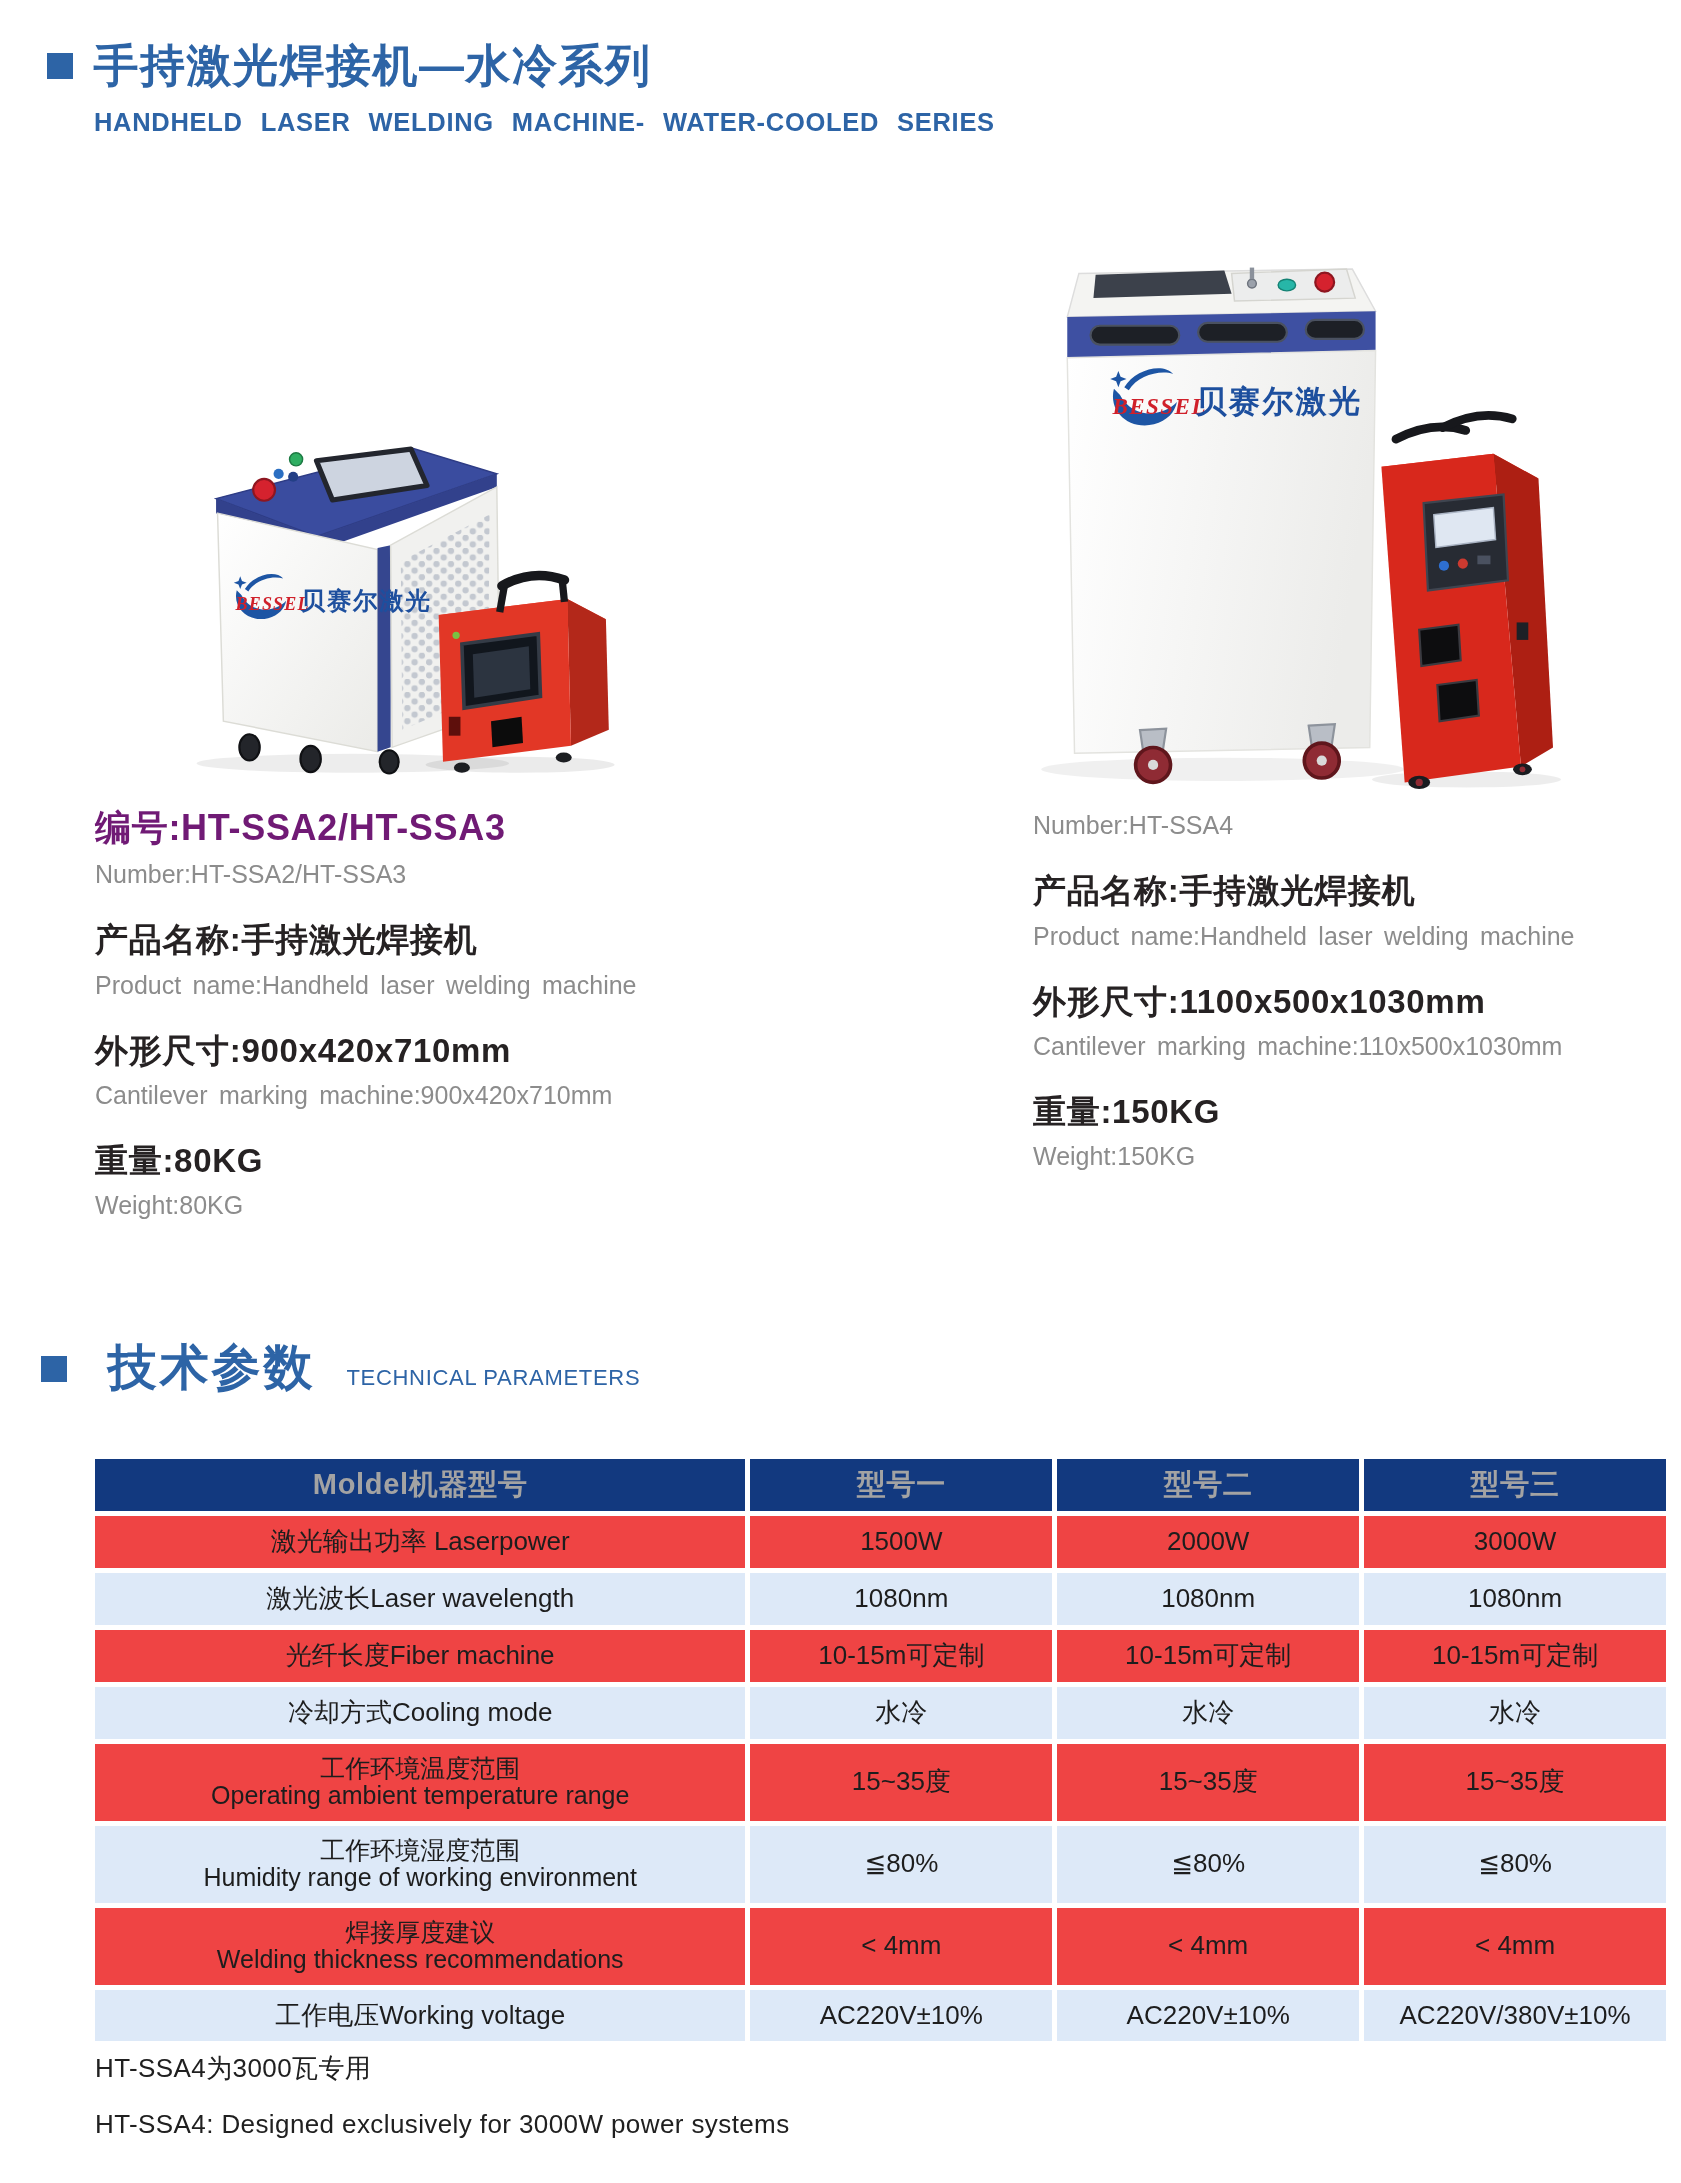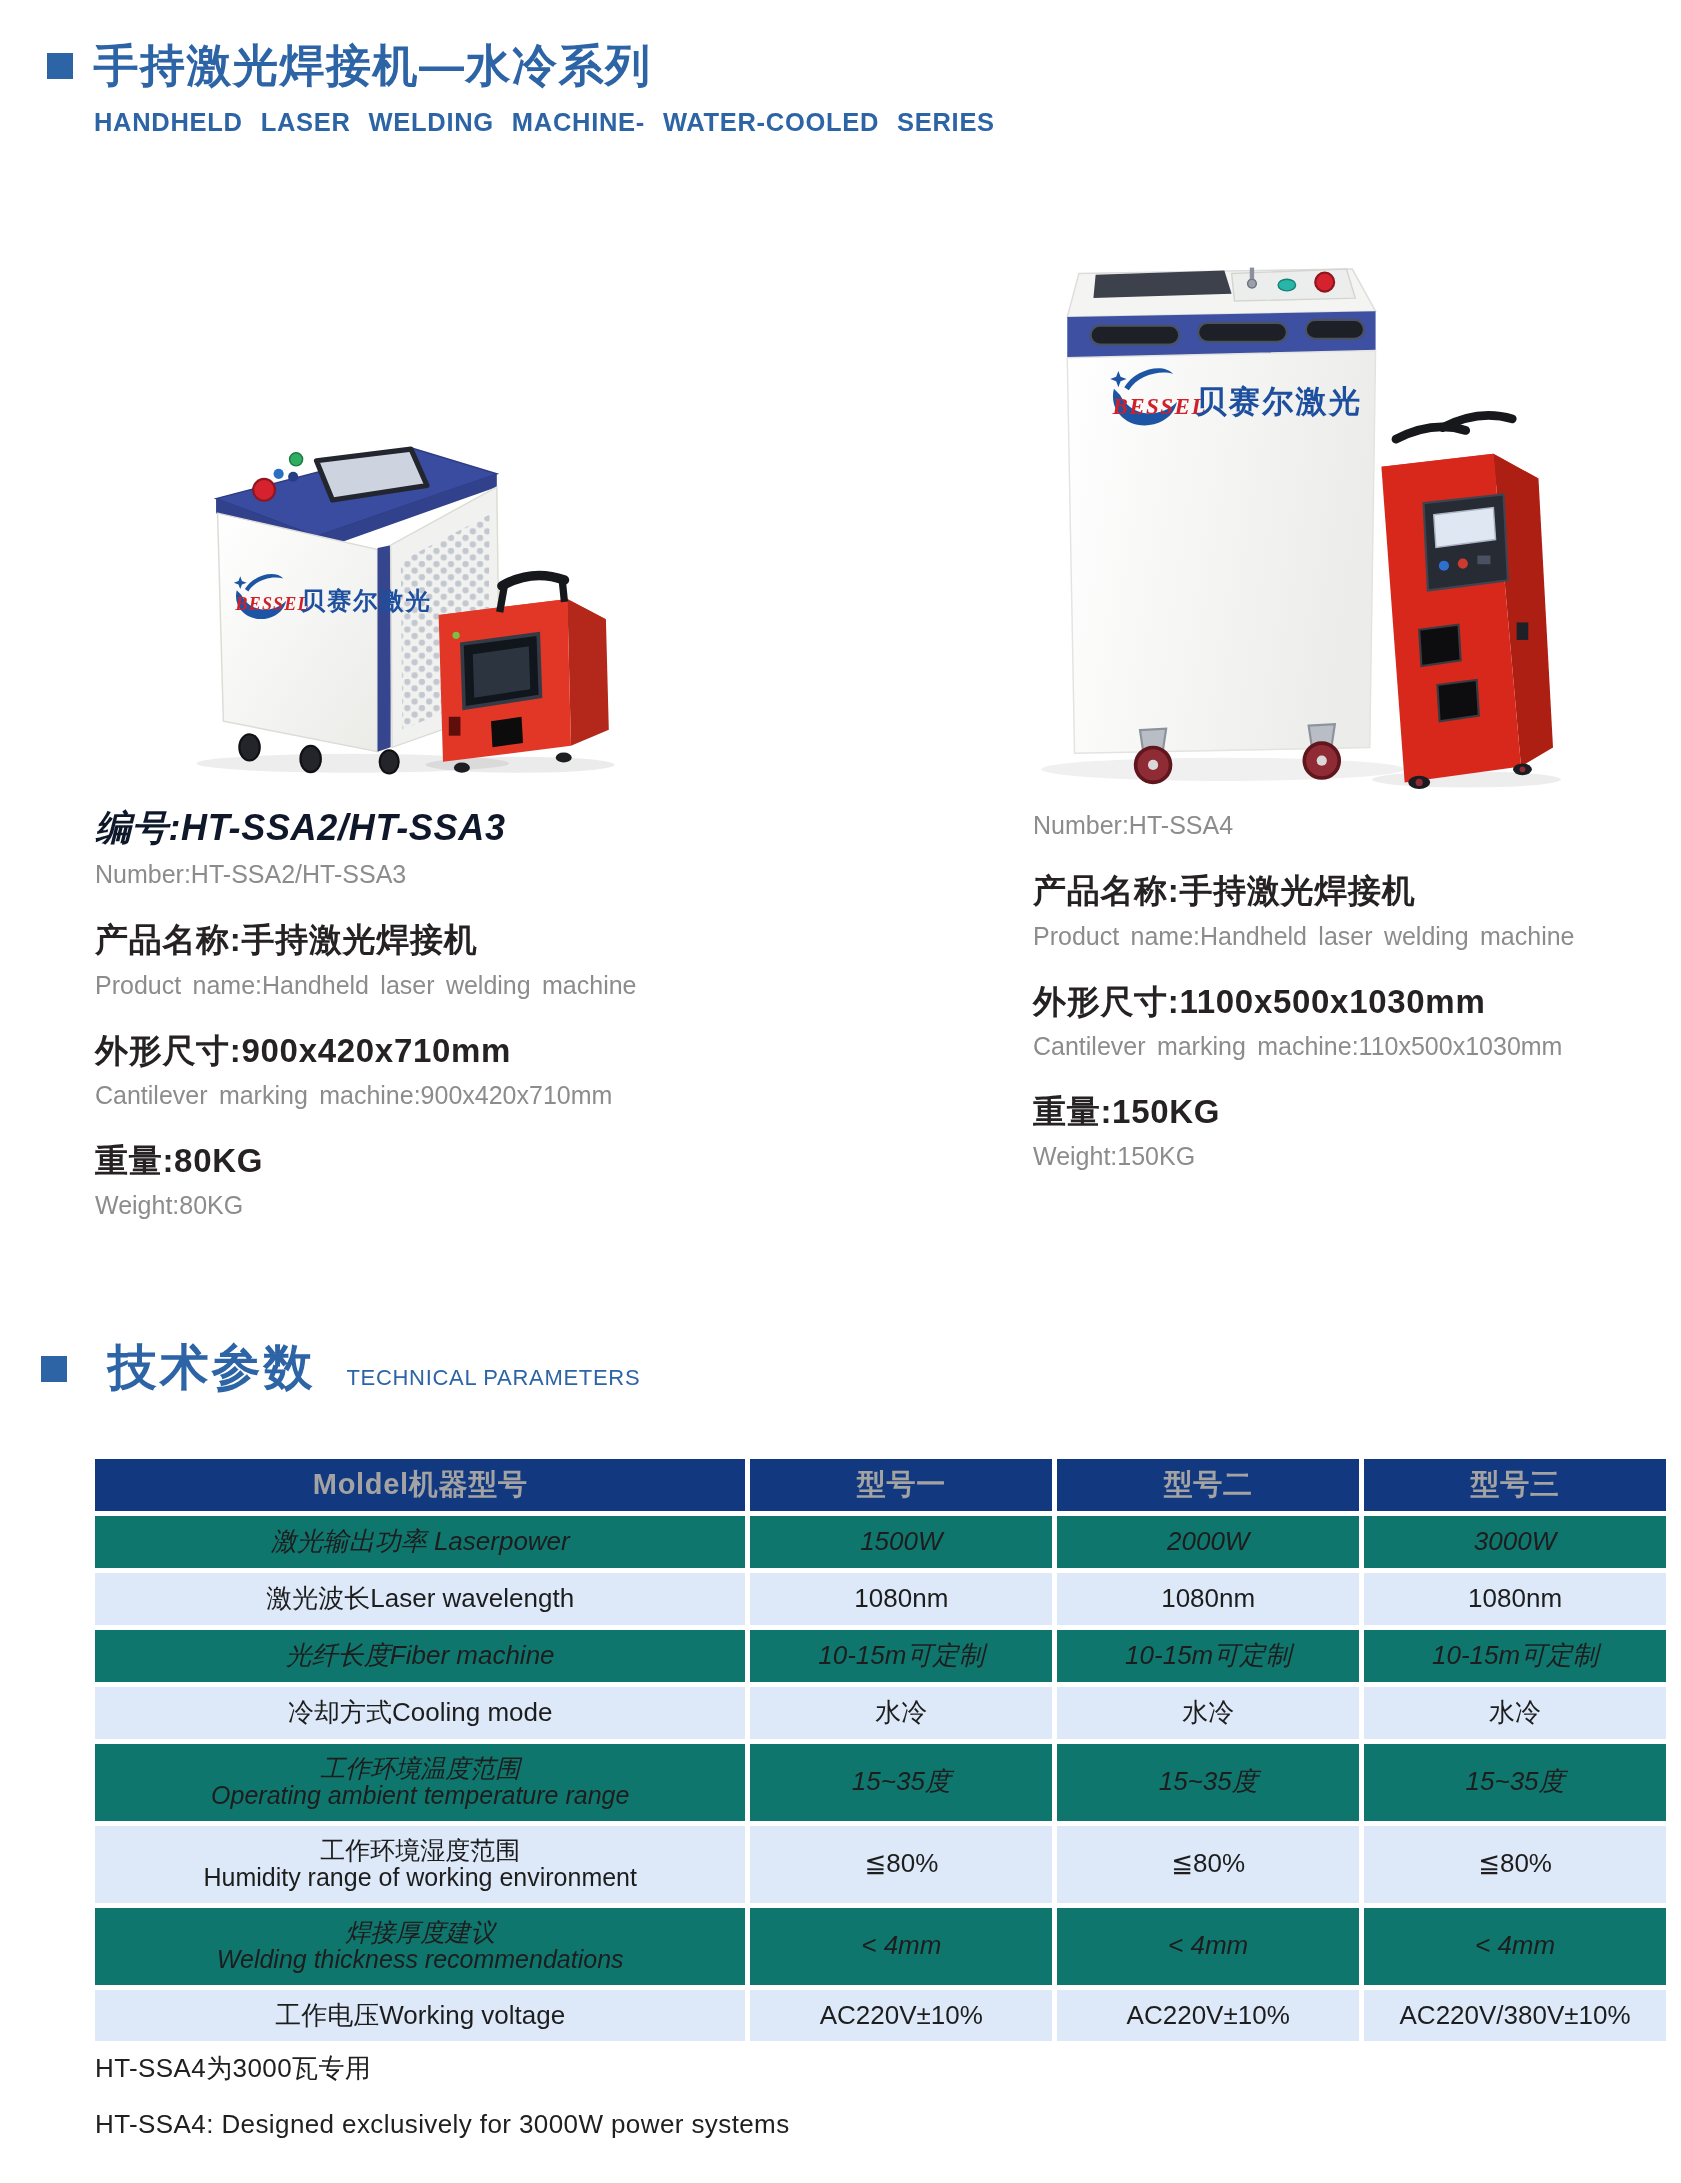--- a/index.html
+++ b/index.html
@@ -20,34 +20,34 @@
   .logo-en{font-family:"Liberation Serif","DejaVu Serif",serif;font-style:italic;font-weight:bold;
     font-size:31px;fill:#d0202a;letter-spacing:2px;}
   .logo-cn{font-family:"Liberation Sans","DejaVu Sans",sans-serif;font-weight:bold;
     font-size:42px;fill:#1d4f9e;letter-spacing:3px;}
   
   .specs{position:absolute;width:837px;}
   .specs-left{left:95px;top:804px;}
   .specs-right{left:1033px;top:804px;width:640px;}
   .spec-group{margin-bottom:29px;}
   .spec-cn{font-size:33px;font-weight:bold;color:#262223;letter-spacing:0.7px;}
-  .spec-cn.red{font-size:36px;color:#0f172a;font-style:italic;}
+  .spec-cn.red{font-size:36px;color:#701a75;}
   .spec-en{font-size:25px;color:#8c8c8c;margin-top:7.3px;word-spacing:4.4px;}
   
   .sec{position:absolute;left:41px;top:1343px;display:flex;align-items:flex-end;}
   .sec .sq{margin-bottom:10.2px;}
   .sec-cn{font-size:49px;font-weight:bold;color:#2d64a6;letter-spacing:2.9px;line-height:1;}
   .sec-en{font-size:22px;color:#2d64a6;margin:0 0 2.9px 31px;letter-spacing:0.7px;line-height:1;}
   
   .tbl{position:absolute;left:90px;top:1454px;width:1581px;border-collapse:separate;
     border-spacing:5.1px;table-layout:fixed;}
   .tbl th{background:#12397f;color:#a3a3a3;font-size:29px;font-weight:bold;height:52px;
     text-align:center;padding:0 4.4px;letter-spacing:0.7px;}
   .tbl td{font-size:26px;color:#1d1d1d;text-align:center;padding:11px 4.4px;line-height:1.15;}
-  .tbl tr.dark td{background:#0f766e;font-style:italic;}
+  .tbl tr.dark td{background:#ef4444;}
   .tbl tr.light td{background:#dde9f8;}
   .lbl{font-size:27px;}
   .lbl2 span{display:block;font-size:25px;line-height:1.1;}
   
   .notes{position:absolute;left:95px;top:2051px;}
   .note{font-size:26px;color:#202020;letter-spacing:0.4px;}
   .note + .note{margin-top:23px;}
 </style>
 </head>
 <body>

